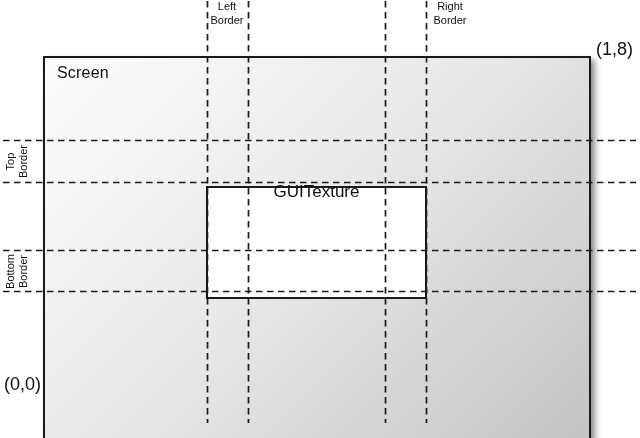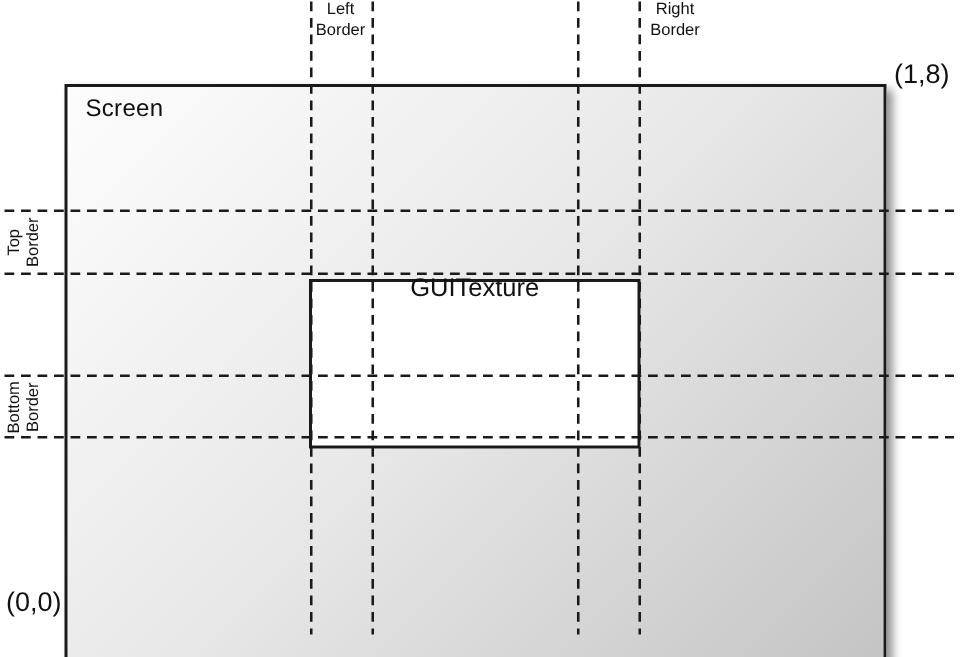--- a/index.html
+++ b/index.html
@@ -45,21 +45,21 @@
   .right-border-label { left:383px;margin-left:44px; }
   .side-label {
     position:absolute; width:48px; height:27px;
     font-size:11px; line-height:13px; text-align:center;
     transform:rotate(-90deg);
   }
   .side-label span { display:block; }
   .top-border-label    { left:-7px; top:148px; }
   .bottom-border-label { left:-7px; top:258px; }
   .coord { position:absolute; font-size:18px; }
-  .coord-origin   { left:4px;  top:391px; }
+  .coord-origin   { left:4px;  top:374px; }
   .coord-topright { left:596px; top:39px; }
 </style>
 </head>
 <body>
 
 <div class="canvas">
 
   <div class="screen-rect">
     <div class="screen-label">Screen</div>
   </div>

